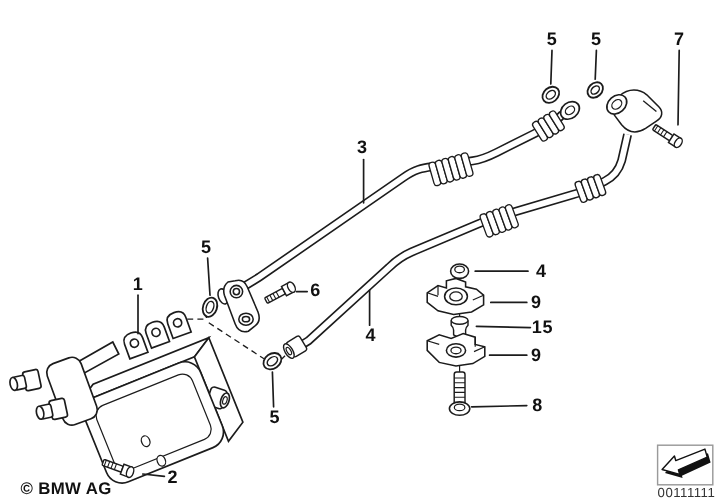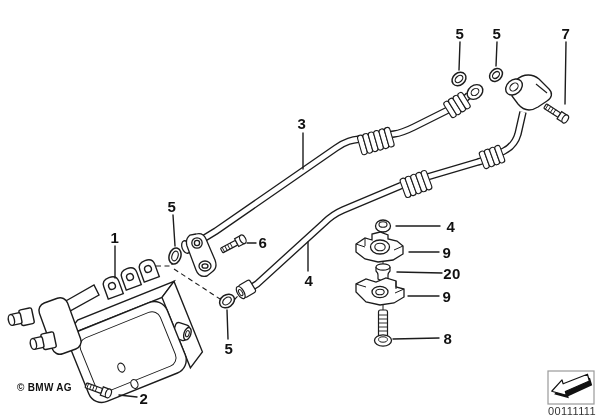--- a/index.html
+++ b/index.html
@@ -7,21 +7,21 @@
     position:relative;width:600px;height:420px;background:#ffffff;
     font-family:"Liberation Sans",sans-serif;overflow:hidden;
   }
   #art{position:absolute;left:0;top:0;}
   .callout{
     position:absolute;transform:translate(-50%,-50%);
     font-weight:bold;font-size:15px;color:#111;line-height:1;
     letter-spacing:0.5px;cursor:pointer;user-select:none;
   }
   .footer-copyright{
-    position:absolute;left:17px;top:382px;font-size:10px;font-weight:bold;
+    position:absolute;left:17px;top:399px;font-size:14px;font-weight:bold;
     color:#111;letter-spacing:0.3px;
   }
   .image-number{
     position:absolute;left:548px;top:405px;width:48px;text-align:left;
     font-size:11px;color:#333;letter-spacing:0.4px;
   }
 </style>
 </head>
 <body>
 
@@ -279,19 +279,19 @@
   <div class="callout" style="left:309px;top:280px">4</div>
   <div class="callout" style="left:172px;top:206px">5</div>
   <div class="callout" style="left:229px;top:348px">5</div>
   <div class="callout" style="left:460px;top:33px">5</div>
   <div class="callout" style="left:497px;top:33px">5</div>
   <div class="callout" style="left:263px;top:242px">6</div>
   <div class="callout" style="left:566px;top:33px">7</div>
   <div class="callout" style="left:448px;top:338px">8</div>
   <div class="callout" style="left:447px;top:252px">9</div>
   <div class="callout" style="left:447px;top:296px">9</div>
-  <div class="callout" style="left:452px;top:273px">20</div>
+  <div class="callout" style="left:452px;top:273px">15</div>
   <div class="callout" style="left:451px;top:226px">4</div>
 
   <div class="footer-copyright">© BMW AG</div>
   <div class="image-number">00111111</div>
 
 </div>
 
 </body></html>

